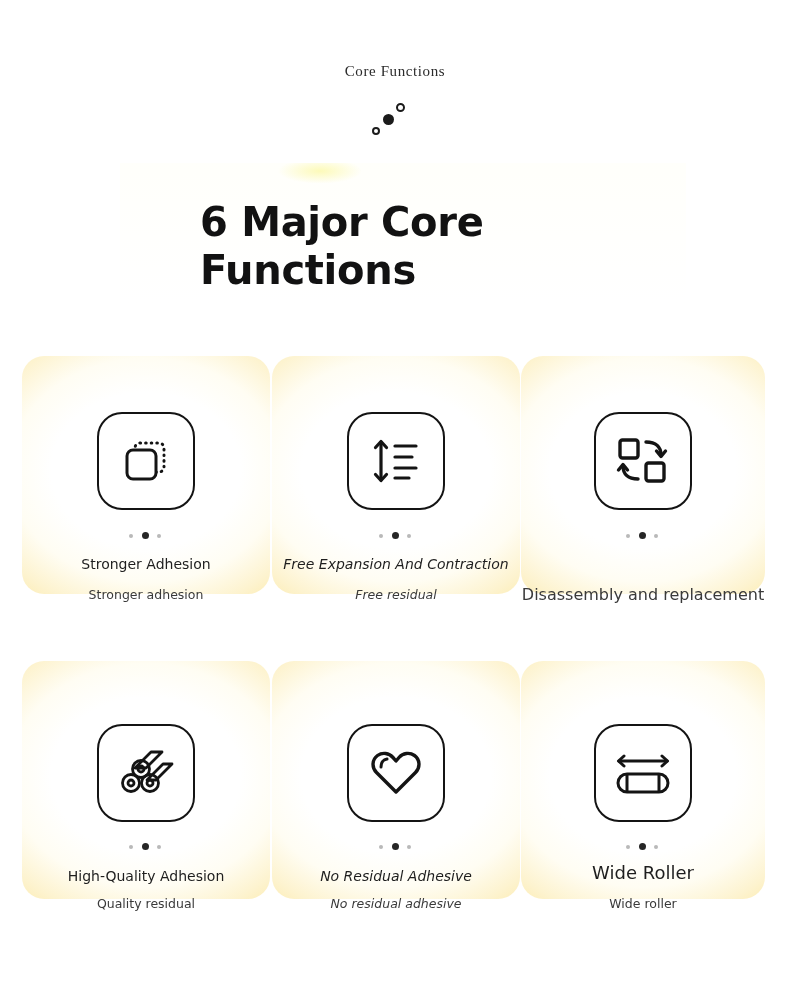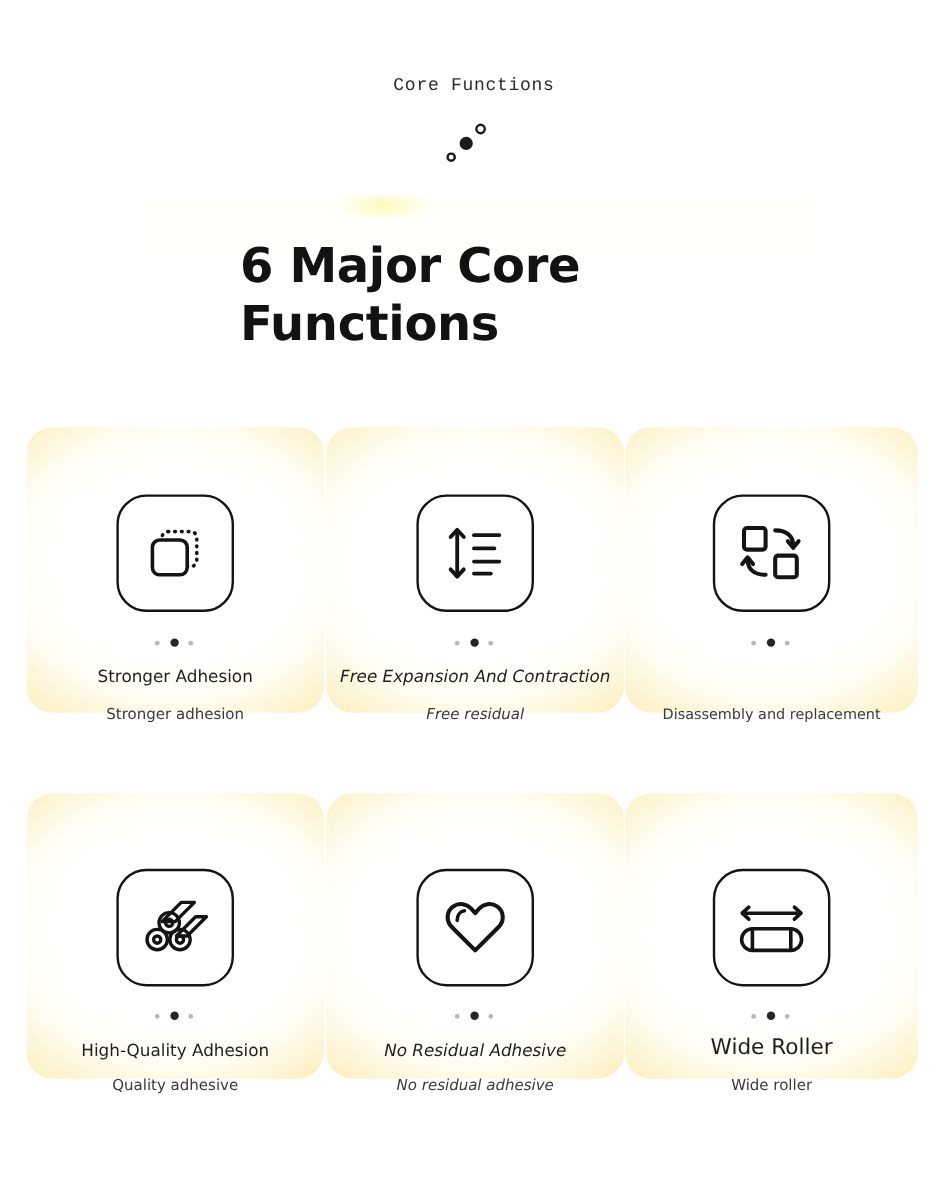--- a/index.html
+++ b/index.html
@@ -28,21 +28,21 @@
   }
   .eyebrow {
     position: absolute;
     left: 0;
     top: 63px;
     width: 790px;
     text-align: center;
     font-size: 15px;
     letter-spacing: 0.6px;
     color: #2b2b2b;
-    font-family: Liberation Mono, monospace;
+    font-family: Liberation Serif, serif;
   }
   .dot-deco {
     position: absolute;
     left: 372px;
     top: 103px;
     width: 40px;
     height: 36px;
   }
   .dot-deco span {
     position: absolute;
@@ -191,21 +191,21 @@
     transform: translateX(-50%);
     white-space: nowrap;
     font-size: 12.5px;
     line-height: 18px;
     color: #3a3a3a;
     font-family: "DejaVu Sans", sans-serif;
   }
 
   
   .card.c3 .card-title { top: 200px; font-size: 15px; }
-  .card.c3 .card-sub   { top: 230px; font-size: 12px; }
+  .card.c3 .card-sub   { top: 230px; font-size: 16px; }
   .grid-row.r2 .card-title { top: 205px; }
   .grid-row.r2 .card-sub   { top: 234px; }
   .grid-row.r2 .card.c3 .card-title { font-size: 18px; top: 202px; }
   .grid-row.r2 .card.c3 .card-sub { font-size: 12.5px; top: 234px; }
   .grid-row.r2 .card.c1 .icon-box,
   .grid-row.r2 .card.c2 .icon-box,
   .grid-row.r2 .card.c3 .icon-box { top: 63px; }
   .grid-row.r2 .dots { top: 182px; }
 </style>
 </head>
@@ -312,21 +312,21 @@
               <circle cx="33" cy="38" r="3"></circle>
             </g>
           </svg>
         </div>
         <div class="dots">
           <i class="s1"></i>
           <i class="mid"></i>
           <i class="s2"></i>
         </div>
         <div class="card-title">High-Quality Adhesion</div>
-        <div class="card-sub">Quality adhesive</div>
+        <div class="card-sub">Quality residual</div>
       </div>
     </div>
 
     <div class="card c2">
       <div class="card-inner">
         <div class="icon-box">
           <svg width="54" height="50" viewBox="0 0 54 50" fill="none">
             <path d="M27 44 L7.5 24.5 C2.5 19.5 3 11.5 8.5 7.5 C13.5 4 20 5 24 9.5 L27 13 L30 9.5
                      C34 5 40.5 4 45.5 7.5 C51 11.5 51.5 19.5 46.5 24.5 Z" stroke="#141414" stroke-width="3.4" stroke-linejoin="round" fill="none"></path>
             <path d="M12 19 C12 14.5 14.5 11.5 18 11" stroke="#141414" stroke-width="3" stroke-linecap="round" fill="none"></path>

